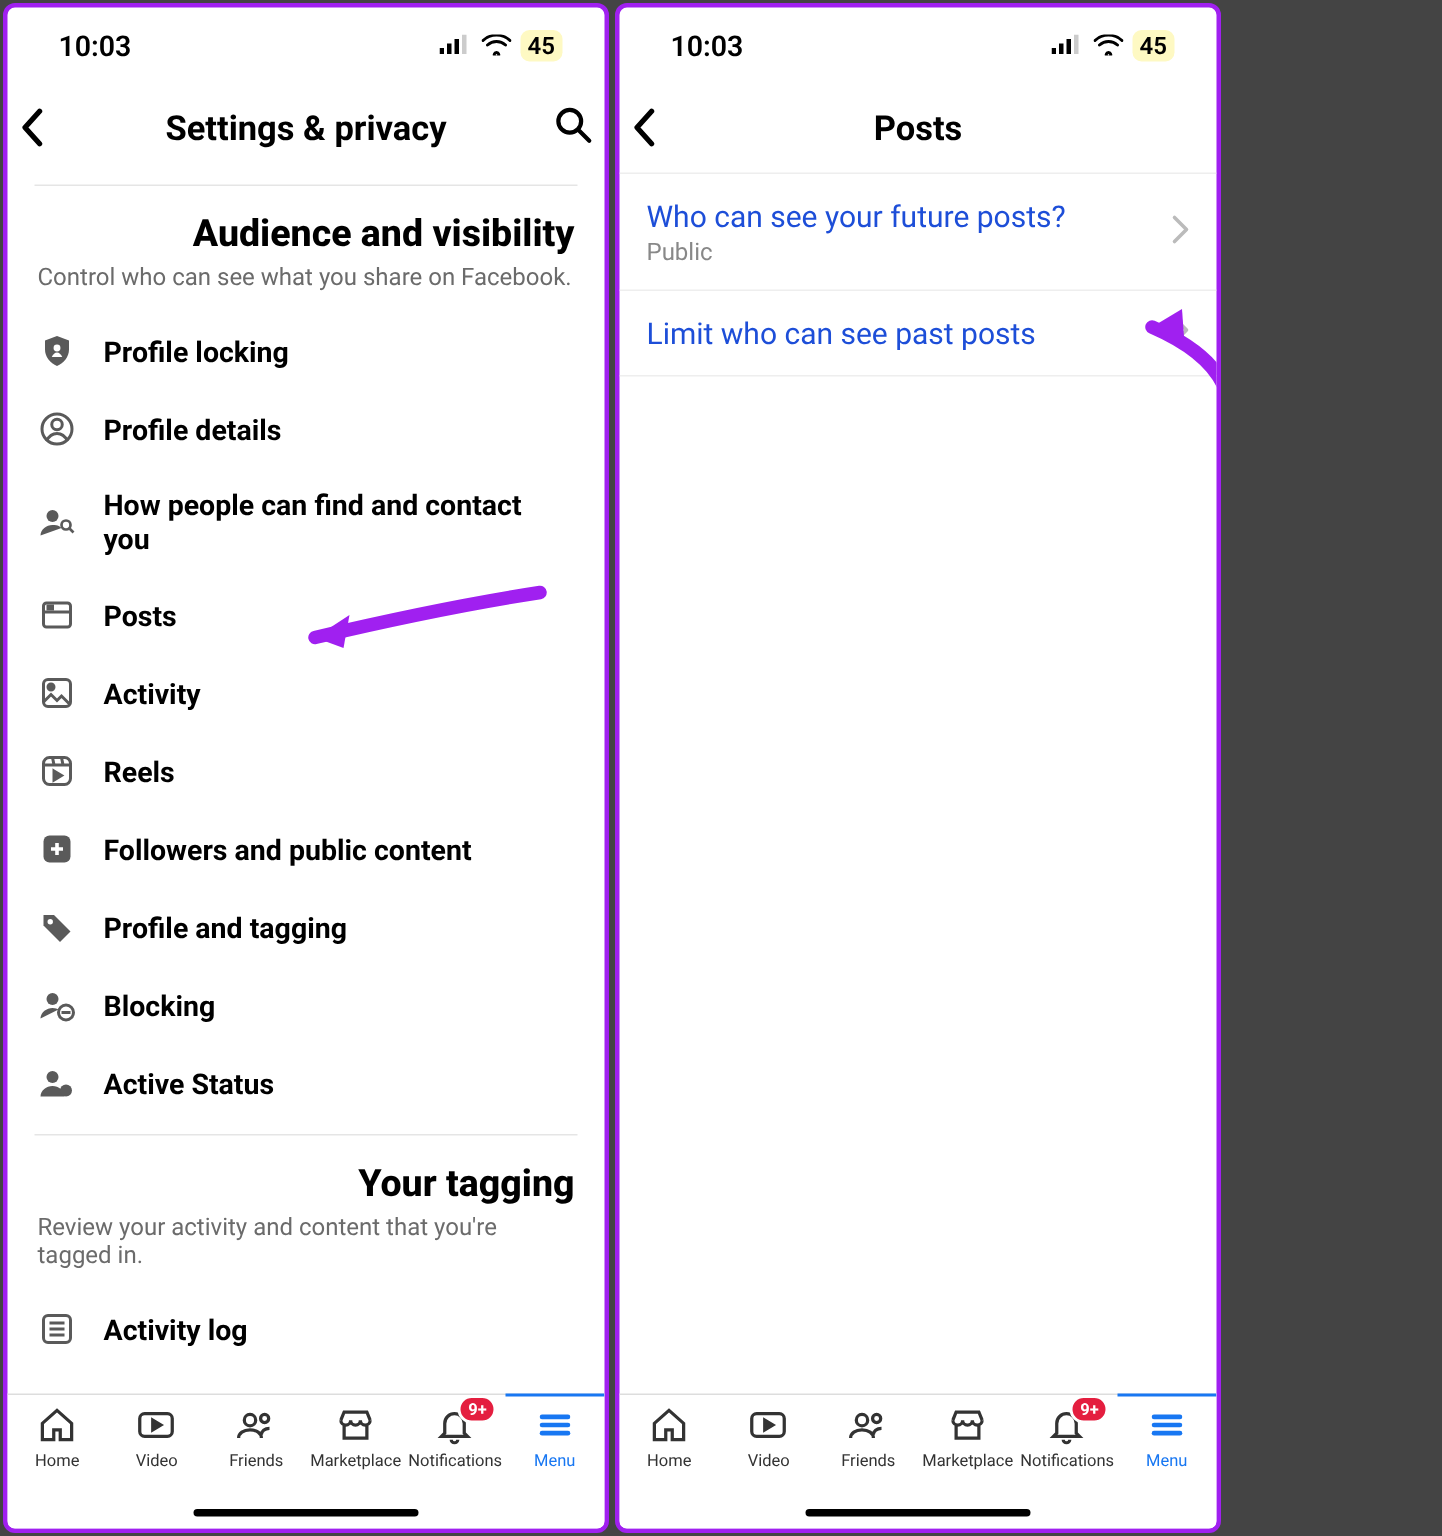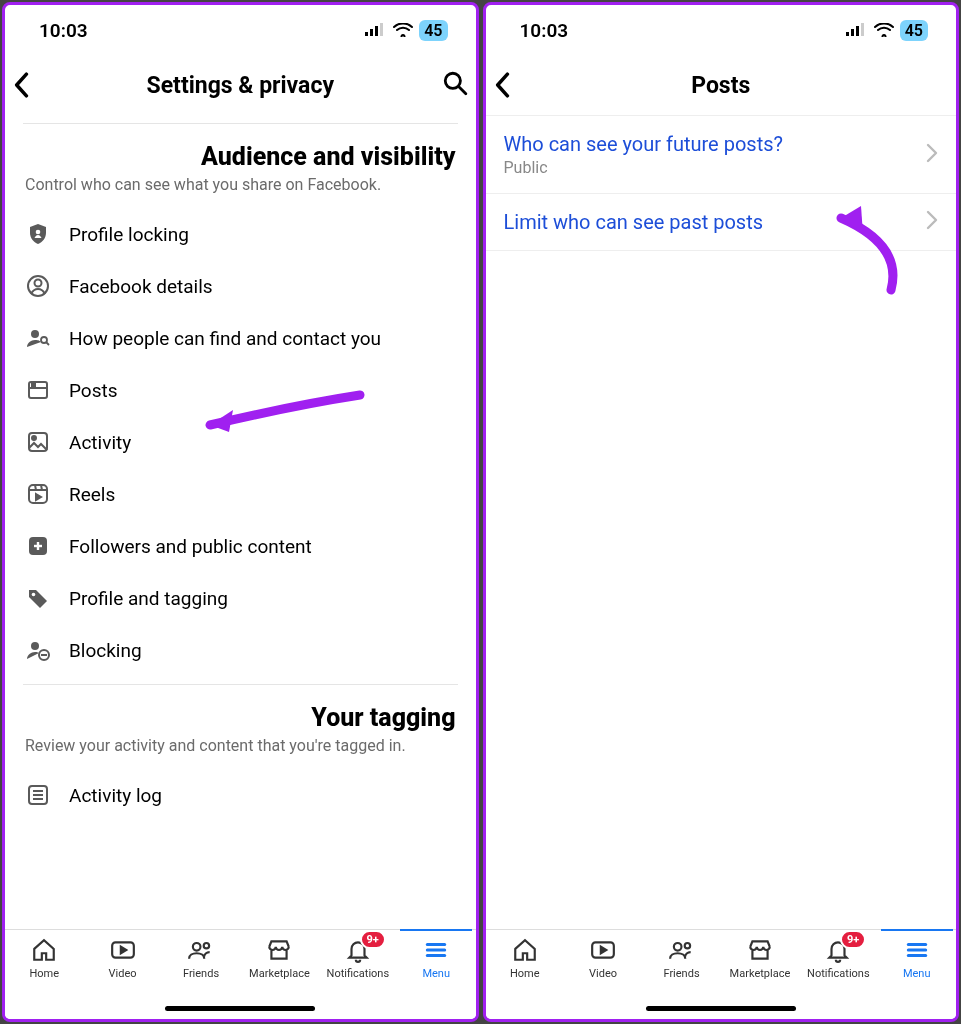--- a/index.html
+++ b/index.html
@@ -6,21 +6,21 @@
   body {
     font-family: -apple-system, BlinkMacSystemFont, "Segoe UI", Roboto, Helvetica, Arial, sans-serif;
     background: #444;
     width: 961px;
     height: 1024px;
     display: flex;
     gap: 4px;
     padding: 2px;
   }
   .phone {
-    width: 477px;
+    width: 404px;
     height: 1020px;
     background: #fff;
     border: 3px solid #a020f0;
     border-radius: 8px;
     position: relative;
     overflow: hidden;
     display: flex;
     flex-direction: column;
   }
   
@@ -29,21 +29,21 @@
     display: flex;
     justify-content: space-between;
     align-items: center;
     padding: 0 28px 0 34px;
     font-size: 19px;
     font-weight: 600;
     color: #000;
   }
   .status-right { display: flex; align-items: center; gap: 6px; }
   .battery-badge {
-    background: #7dd3fc;
+    background: #fef9c3;
     border-radius: 6px;
     padding: 1px 5px;
     font-size: 16px;
     font-weight: 600;
   }
   
   .header {
     height: 60px;
     display: flex;
     align-items: center;
@@ -71,21 +71,21 @@
     padding: 13px 0;
   }
   .menu-icon {
     width: 26px;
     height: 26px;
     display: flex;
     align-items: center;
     justify-content: center;
     color: #5a5a5a;
   }
-  .menu-label { font-size: 19px; color: #000; font-weight: 400; }
+  .menu-label { font-size: 19px; color: #000; font-weight: 700; }
   
   .setting-row {
     display: flex;
     justify-content: space-between;
     align-items: center;
     padding: 16px 18px;
     border-bottom: 1px solid #eee;
   }
   .setting-main { display: flex; flex-direction: column; gap: 2px; }
   .setting-title { font-size: 20px; color: #1d4ed8; }
@@ -195,21 +195,21 @@
       <span class="menu-label">Profile locking</span>
     </div>
     <div class="menu-item">
       <span class="menu-icon">
           <svg width="24" height="24" viewBox="0 0 24 24" fill="none" stroke="#5a5a5a" stroke-width="2">
             <circle cx="12" cy="12" r="10"></circle>
             <circle cx="12" cy="9" r="3.5"></circle>
             <path d="M5 20 c2-4 5-5 7-5 s5 1 7 5"></path>
           </svg>
         </span>
-      <span class="menu-label">Facebook details</span>
+      <span class="menu-label">Profile details</span>
     </div>
     <div class="menu-item">
       <span class="menu-icon">
           <svg width="24" height="24" viewBox="0 0 24 24" fill="#5a5a5a">
             <circle cx="9" cy="8" r="4"></circle>
             <path d="M1 21 c0-4 4-7 8-7 s5 1 6 2"></path>
             <circle cx="18" cy="14" r="3" fill="none" stroke="#5a5a5a" stroke-width="1.8"></circle>
             <line x1="20" y1="16" x2="23" y2="19" stroke="#5a5a5a" stroke-width="1.8"></line>
           </svg>
         </span>
@@ -269,20 +269,30 @@
     <div class="menu-item">
       <span class="menu-icon">
           <svg width="24" height="24" viewBox="0 0 24 24" fill="#5a5a5a">
             <circle cx="9" cy="8" r="4"></circle>
             <path d="M1 21 c0-4 4-7 8-7 2 0 3 .5 4 1"></path>
             <circle cx="18" cy="17" r="5" fill="none" stroke="#5a5a5a" stroke-width="2"></circle>
             <line x1="15" y1="17" x2="21" y2="17" stroke="#5a5a5a" stroke-width="2"></line>
           </svg>
         </span>
       <span class="menu-label">Blocking</span>
+    </div>
+    <div class="menu-item">
+      <span class="menu-icon">
+          <svg width="24" height="24" viewBox="0 0 24 24" fill="#5a5a5a">
+            <circle cx="9" cy="8" r="4"></circle>
+            <path d="M1 21 c0-4 4-7 8-7 s8 3 8 7"></path>
+            <circle cx="18" cy="17" r="4" fill="#5a5a5a"></circle>
+          </svg>
+        </span>
+      <span class="menu-label">Active Status</span>
     </div>
   </div>
 
   <div class="hr-thin"></div>
 
   <div class="section">
     <div class="section-title">Your tagging</div>
     <div class="section-sub">Review your activity and content that you're tagged in.</div>
     <div class="menu-item">
       <span class="menu-icon">

